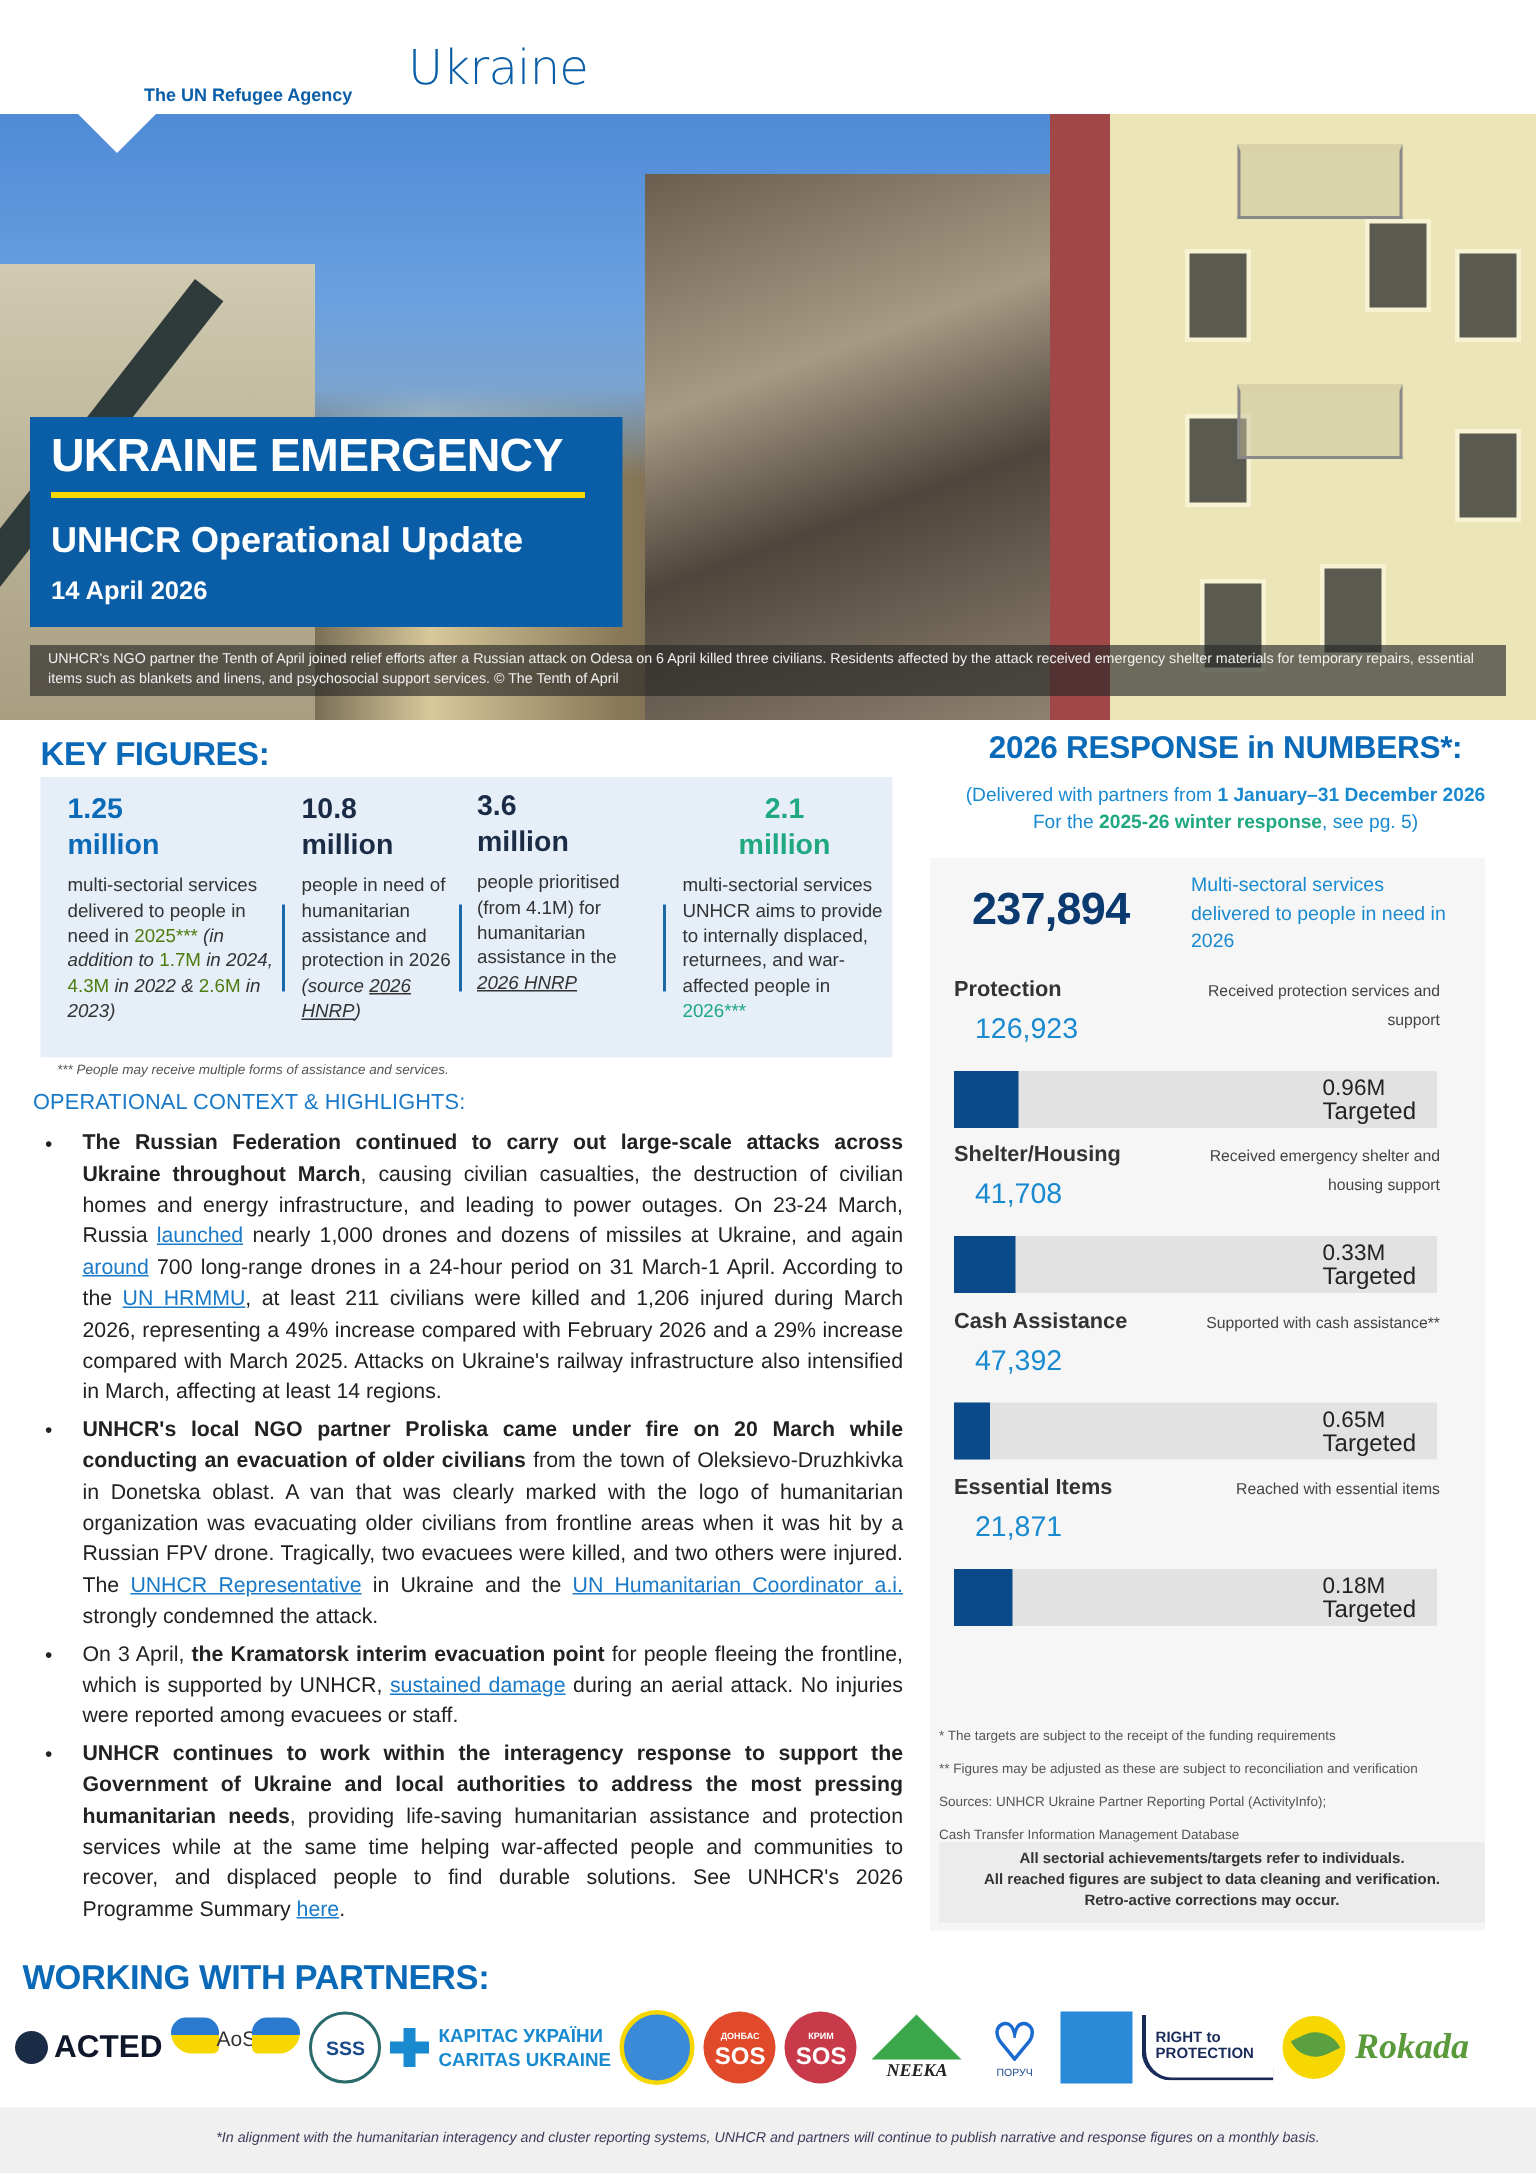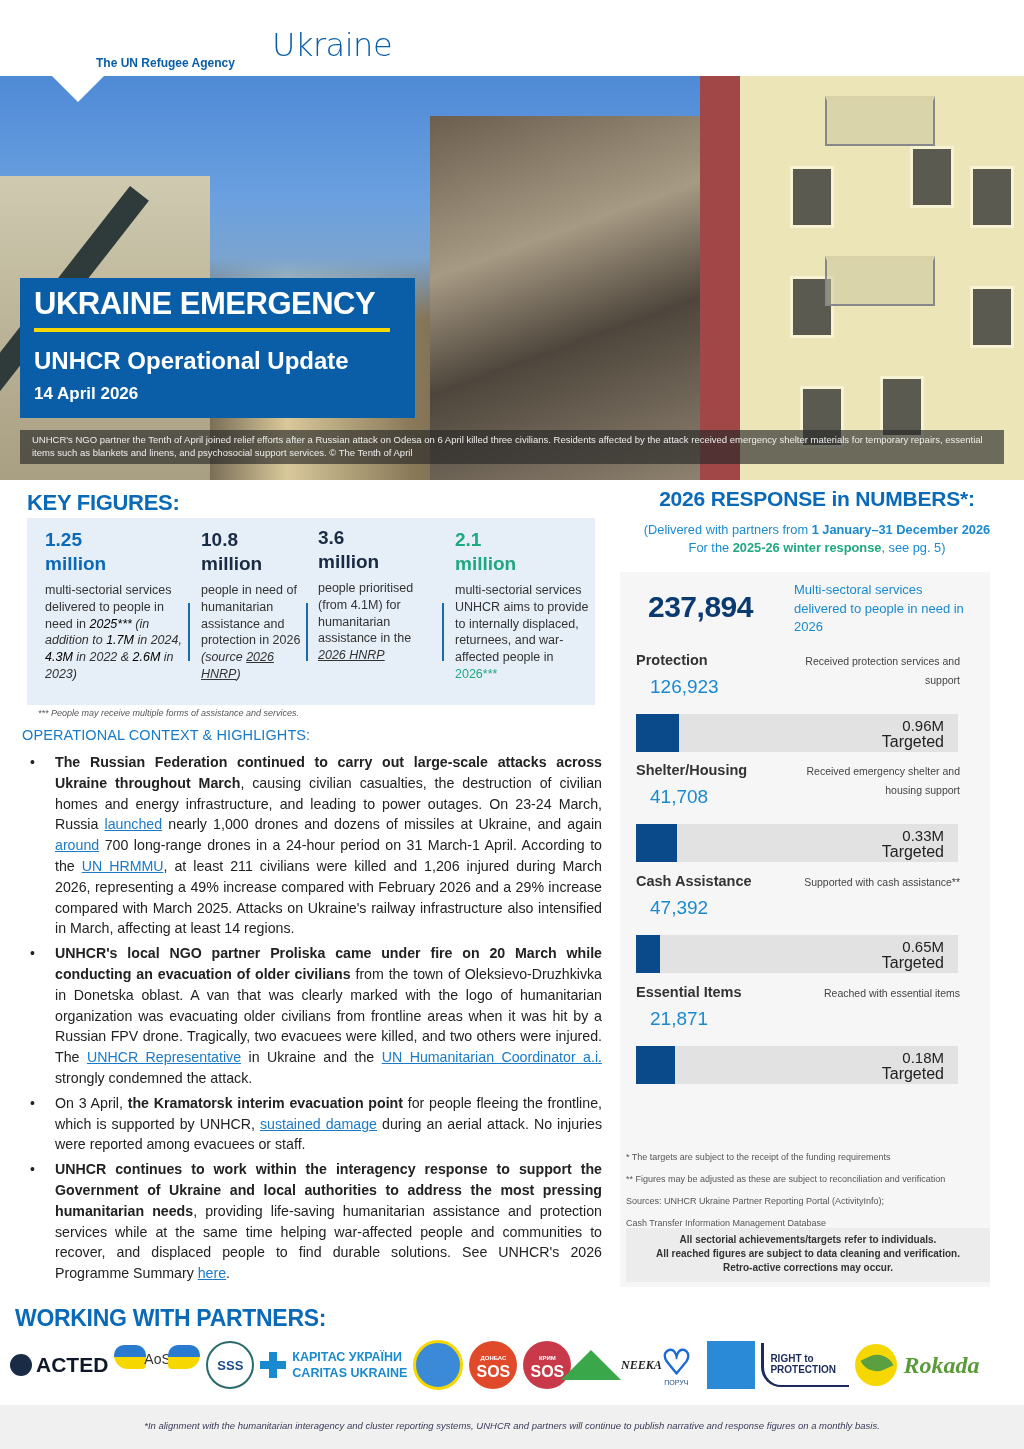--- a/index.html
+++ b/index.html
@@ -33,25 +33,25 @@
   .title-date { font-size: 17px; font-weight: bold; color: #fff; margin-top: 8px; }
 
   .caption { position: absolute; left: 20px; top: 430px; width: 984px; height: 34px; background: rgba(40,40,40,0.65); z-index: 4; padding: 3px 12px; font-size: 9.5px; color: #eee; line-height: 13px; }
 
   .kf-title { position: absolute; left: 27px; top: 490px; font-size: 22px; font-weight: bold; color: #0a6ab8; letter-spacing: -0.3px; }
   .kf-box { position: absolute; left: 27px; top: 518px; width: 568px; height: 187px; background: #e6eef8; }
   .kf-item { position: absolute; top: 10px; }
   .kf-num { font-size: 19px; font-weight: bold; color: #0a6ab8; line-height: 24px; }
   .kf-unit { font-size: 19px; font-weight: bold; color: #0a6ab8; line-height: 24px; }
   .kf-desc { font-size: 12.5px; color: #333; line-height: 16.8px; margin-top: 6px; }
-  .kf-desc .hl { color: #000000; font-style: italic; }
+  .kf-desc .hl { color: #4d7c0f; }
   .kf-desc .it { font-style: italic; }
   .kf-desc .u { text-decoration: underline; font-style: italic; }
   .kf-item.dark .kf-num, .kf-item.dark .kf-unit { color: #1a2b45; }
-  .kf-item.green .kf-num, .kf-item.green .kf-unit { color: #20a880; }
+  .kf-item.green .kf-num, .kf-item.green .kf-unit { color: #20a880; text-align: center; }
   .kf-item.green .hl { color: #20a880; font-style: normal; }
   .kf-sep { position: absolute; width: 2px; background: #1a6aaa; }
   .kf-note { position: absolute; left: 38px; top: 708px; font-size: 9px; font-style: italic; color: #555; }
 
   .oc-title { position: absolute; left: 22px; top: 727px; font-size: 14.5px; color: #1a7ac8; letter-spacing: 0.1px; }
   .bullets { position: absolute; left: 30px; top: 752px; width: 572px; }
   .bullet { position: relative; padding-left: 25px; font-size: 14.2px; line-height: 20.8px; text-align: justify; color: #222; margin-bottom: 4px; }
   .bullet::before { content: "•"; position: absolute; left: 0; top: 0; font-size: 14px; }
   .bullet b { font-weight: bold; }
   .bullet a { color: #1a7ac8; text-decoration: underline; }
@@ -62,21 +62,21 @@
   .rn-sub .gr { color: #20a880; }
   .rn-panel { position: absolute; left: 620px; top: 572px; width: 370px; height: 715px; background: #f6f6f6; }
   .rn-total { position: absolute; left: 28px; top: 18px; font-size: 30px; font-weight: bold; color: #0a3a70; letter-spacing: -0.5px; }
   .rn-total-desc { position: absolute; left: 174px; top: 9px; width: 180px; font-size: 13px; color: #1a8ad0; line-height: 18.5px; }
   .sector { position: absolute; left: 16px; width: 324px; }
   .sec-name { position: absolute; left: 0; top: 0; font-size: 14.5px; font-weight: bold; color: #333; }
   .sec-val { position: absolute; left: 14px; top: 24px; font-size: 19px; color: #1a8ad0; }
   .sec-desc { position: absolute; right: 0; top: 0; width: 160px; text-align: right; font-size: 10.5px; color: #444; line-height: 19px; }
   .bar-bg { position: absolute; left: 0; top: 62px; width: 322px; height: 38px; background: #e2e2e2; }
   .bar-fill { position: absolute; left: 0; top: 0; height: 38px; background: #0a4a8a; }
-  .bar-target { position: absolute; right: 14px; top: 2px; text-align: right; }
+  .bar-target { position: absolute; right: 14px; top: 2px; }
   .bar-tval { font-size: 15px; color: #222; line-height: 20px; }
   .bar-tlbl { font-size: 16px; color: #222; line-height: 12px; }
   .rn-notes { position: absolute; left: 6px; top: 574px; width: 360px; font-size: 9px; color: #555; line-height: 22px; }
   .rn-disclaimer { position: absolute; left: 6px; top: 656px; width: 364px; height: 54px; background: #ececec; text-align: center; font-size: 10px; font-weight: bold; color: #333; line-height: 14px; padding-top: 5px; }
 
   .wp-title { position: absolute; left: 15px; top: 1305px; font-size: 23px; font-weight: bold; color: #0a6ab8; letter-spacing: -0.3px; }
   .partners { position: absolute; left: 10px; top: 1335px; width: 1004px; height: 60px; display: flex; align-items: center; gap: 6px; }
   .partner { display: flex; align-items: center; justify-content: center; flex-shrink: 0; }
   .p-acted { font-size: 21px; font-weight: bold; color: #0f172a; gap: 4px; }
   .p-acted .dot { width: 22px; height: 22px; border-radius: 50%; background: #1a2b45; }
@@ -86,21 +86,21 @@
   .p-sss { width: 48px; height: 48px; border-radius: 50%; border: 2px solid #2a6a6a; font-size: 13px; font-weight: bold; color: #1a4a8a; }
   .p-caritas { gap: 6px; }
   .p-caritas .cross { width: 26px; height: 26px; position: relative; }
   .p-caritas .cross::before { content: ""; position: absolute; left: 9px; top: 0; width: 8px; height: 26px; background: #1a8ad0; }
   .p-caritas .cross::after { content: ""; position: absolute; left: 0; top: 9px; width: 26px; height: 8px; background: #1a8ad0; }
   .p-caritas .ctxt { font-size: 12.5px; font-weight: bold; color: #1a8ad0; line-height: 16px; }
   .p-circle-blue { width: 50px; height: 50px; border-radius: 50%; background: #3a8ad8; border: 3px solid #f6d800; }
   .p-sos { width: 48px; height: 48px; border-radius: 50%; background: #e04a2a; color: #fff; font-weight: bold; font-size: 16px; flex-direction: column; line-height: 14px; }
   .p-sos small { font-size: 6px; }
   .p-sos2 { background: #c83a4a; }
-  .p-neeka { width: 68px; height: 50px; flex-direction: row; }
+  .p-neeka { width: 68px; height: 50px; flex-direction: column; }
   .p-neeka .mtn { width: 0; height: 0; border-left: 30px solid transparent; border-right: 30px solid transparent; border-bottom: 30px solid #3aa84a; }
   .p-neeka .nt { font-size: 12px; font-style: italic; font-weight: bold; color: #222; font-family: "Liberation Serif", serif; }
   .p-poruch { width: 50px; height: 50px; flex-direction: column; }
   .p-poruch .heart { font-size: 34px; color: #f6d800; line-height: 34px; -webkit-text-stroke: 1.5px #1a6ad0; }
   .p-poruch .pt { font-size: 7px; color: #1a4a8a; }
   .p-blue-sq { width: 48px; height: 48px; background: #2a8ad8; }
   .p-rtp { width: 88px; height: 44px; border-left: 3px solid #1a2b5a; border-bottom: 2px solid #1a2b5a; border-radius: 0 0 0 20px; font-size: 10px; font-weight: bold; color: #1a2b5a; line-height: 11px; padding-left: 6px; justify-content: flex-start; }
   .p-leaf { width: 42px; height: 42px; border-radius: 50%; background: #f6d800; position: relative; }
   .p-leaf::after { content: ""; position: absolute; left: 8px; top: 10px; width: 28px; height: 18px; background: #5aa040; border-radius: 0 20px 0 20px; transform: rotate(-25deg); }
   .p-rokada { font-size: 24px; font-style: italic; font-weight: bold; color: #5a9a3a; font-family: "Liberation Serif", serif; }

